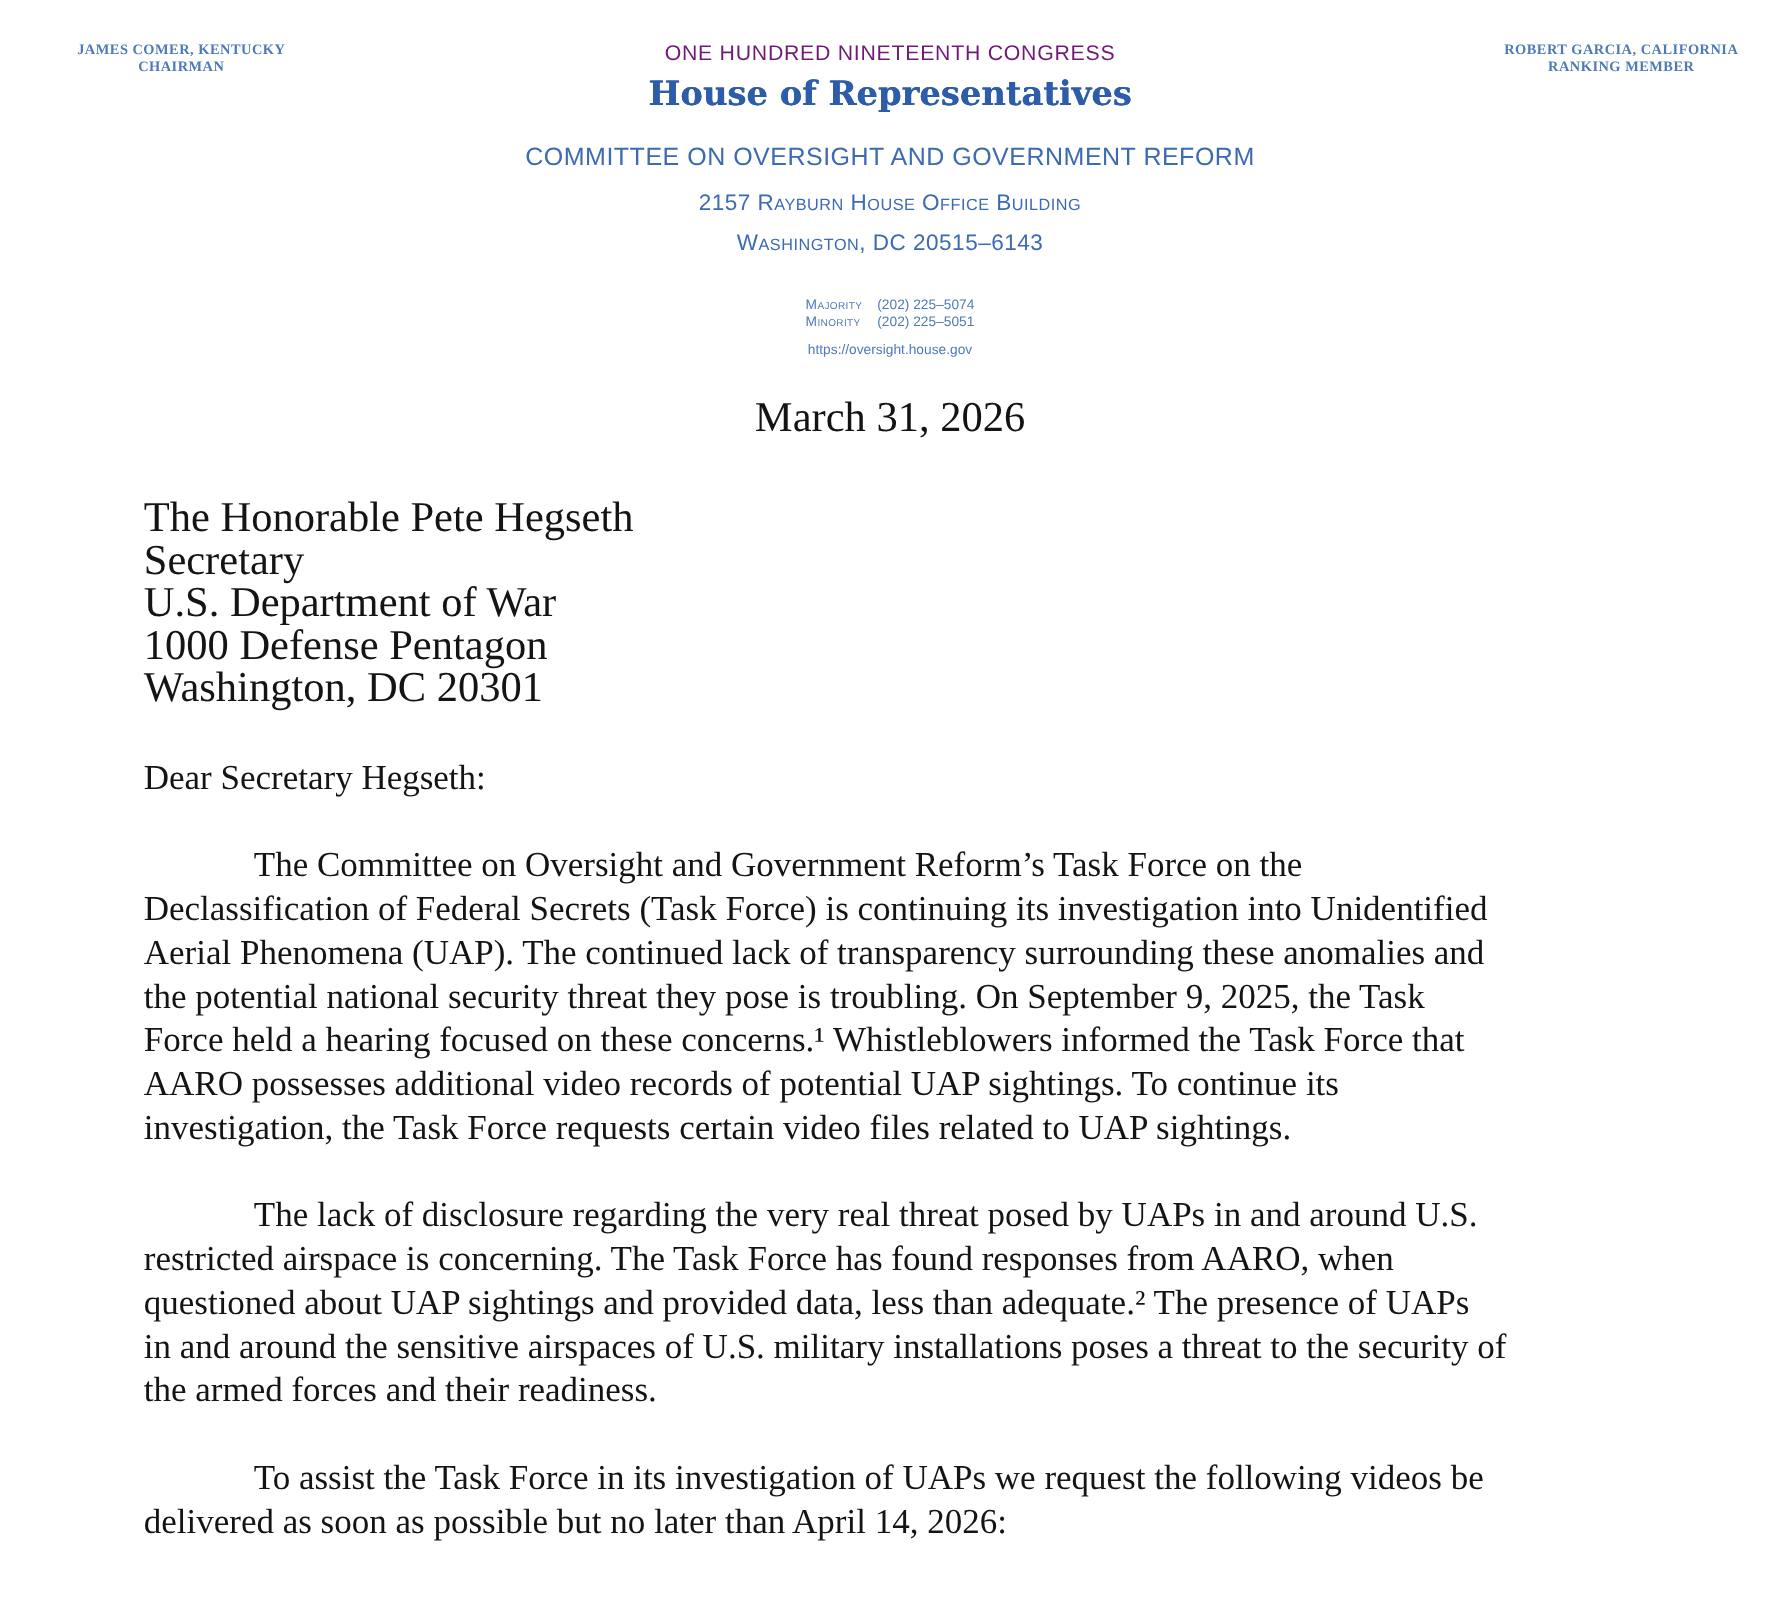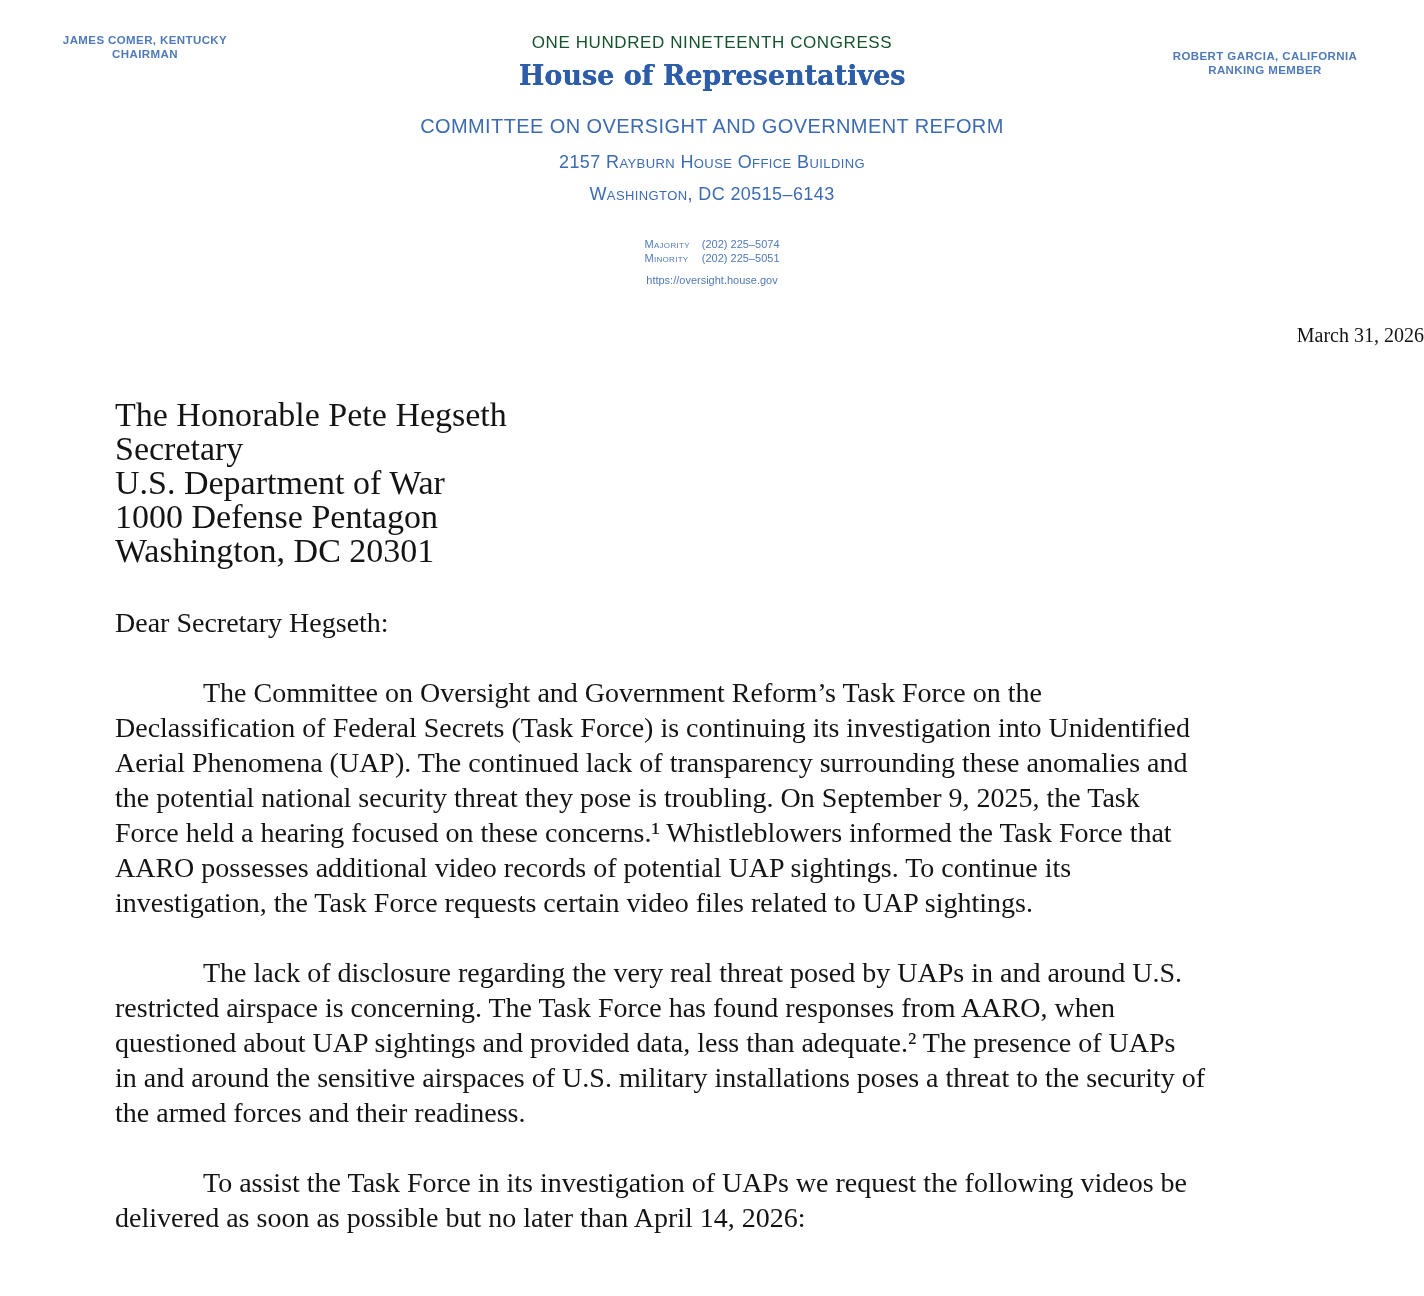--- a/index.html
+++ b/index.html
@@ -18,36 +18,36 @@
 
   
   .letterhead {
     position: relative;
     padding-top: 33px;
     text-align: center;
   }
   .corner {
     position: absolute;
     top: 33px;
-    font-family: Liberation Sans, sans-serif;
+    font-family: Liberation Serif, serif;
     font-weight: bold;
     font-size: 11.5px;
     line-height: 14px;
     letter-spacing: 0.4px;
     color: #4f7ab8;
     text-align: center;
   }
   .corner.left  { left: 40px;  width: 210px; }
-  .corner.right { left: 1140px; width: 250px; margin-top: 16px; }
+  .corner.right { left: 1172px; width: 250px; }
 
   .session {
     font-family: "Liberation Sans", sans-serif;
     font-size: 17px;
     letter-spacing: 0.6px;
-    color: #14532d;
+    color: #701a75;
   }
   .congress-title {
     margin-top: 14px;
     font-family: "DejaVu Serif", serif;
     font-weight: 700;
     font-size: 40px;
     line-height: 44px;
     letter-spacing: -1px;
     color: #2d5da9;
     text-shadow: 0.4px 0 0 #2d5da9;
@@ -94,22 +94,22 @@
   .website {
     margin-top: 9px;
     font-family: "Liberation Sans", sans-serif;
     font-size: 11px;
     color: #4f7ab8;
   }
 
   
   .date-line {
     margin-top: 32px;
-    text-align: right;
-    font-size: 20px;
+    text-align: center;
+    font-size: 34px;
     line-height: 34px;
     color: #131313;
   }
   .body-col {
     margin-left: 115px;
     width: 1205px;
     color: #141414;
   }
   .recipient {
     margin-top: 46px;

